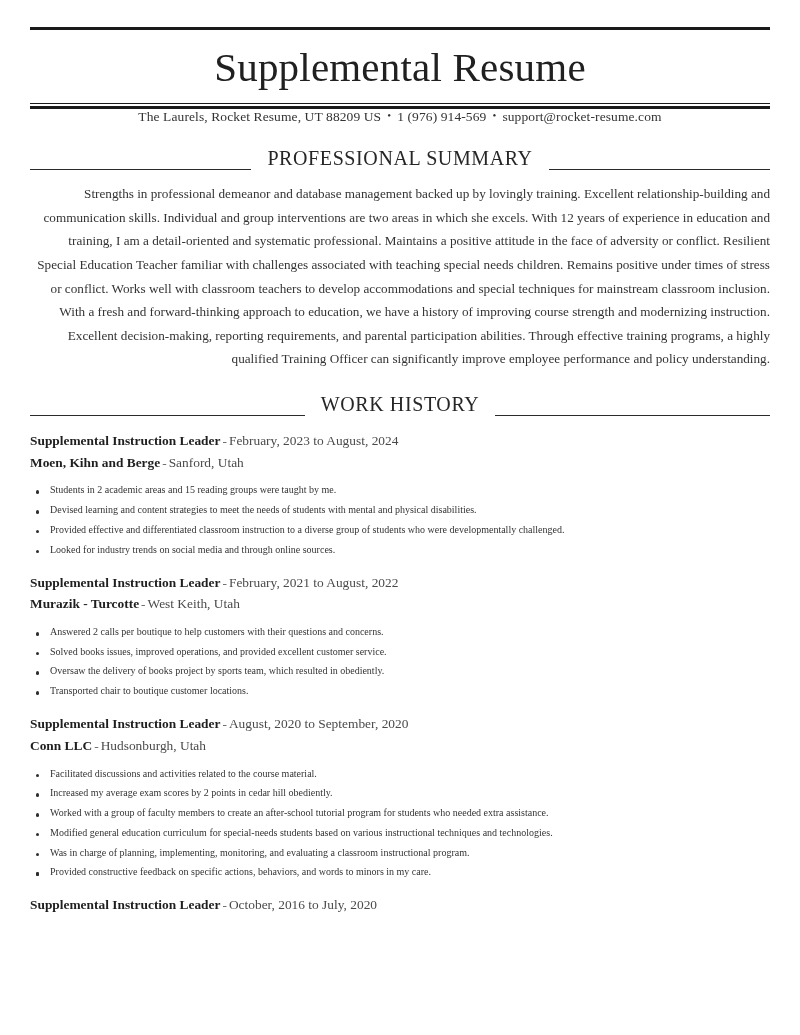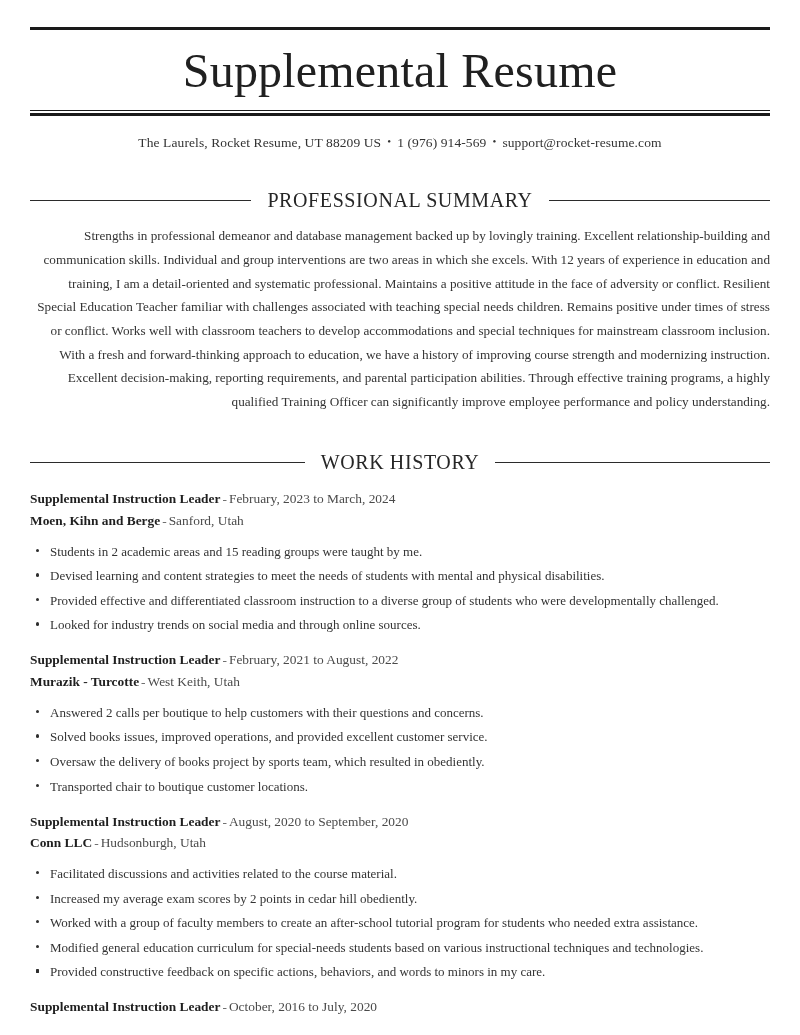--- a/index.html
+++ b/index.html
@@ -27,21 +27,21 @@
 
   
   .rule-top {
     height: 3px;
     background: #1a1a1a;
     margin-top: 27px;
   }
   .doc-title {
     font-family: "Liberation Serif", "DejaVu Serif", serif;
     font-weight: 400;
-    font-size: 48px;
+    font-size: 41px;
     line-height: 1.05;
     text-align: center;
     color: #202020;
     margin: 16px 0 14px 0;
     letter-spacing: 0.2px;
   }
   .rule-double {
     margin-bottom: 0;
   }
   .rule-double .thin {
@@ -53,35 +53,34 @@
     background: #ffffff;
   }
   .rule-double .thick {
     height: 3px;
     background: #1a1a1a;
   }
   .contact-line {
     text-align: center;
     font-size: 13.5px;
     color: #333333;
-    margin-top: 19px;
     letter-spacing: 0.1px;
   }
   .contact-sep {
     display: inline-block;
     padding: 0 6px;
     font-size: 11px;
     vertical-align: 2px;
   }
 
   
   .section-head {
     display: flex;
-    align-items: center;
-    margin-top: 38px;
+    align-items: flex-end;
+    margin-top: 22px;
     margin-bottom: 12px;
   }
   .section-head .line {
     flex: 1 1 auto;
     height: 1px;
     background: #2b2b2b;
   }
   .section-head .shead-text {
     flex: 0 0 auto;
     padding: 0 16px;
@@ -126,21 +125,21 @@
     color: #4a4a4a;
   }
   ul.bullets {
     list-style: none;
     margin: 9px 0 0 0;
     padding: 0;
   }
   ul.bullets li {
     position: relative;
     padding-left: 20px;
-    font-size: 13px;
+    font-size: 10px;
     line-height: 1.62;
     color: #333333;
     margin-bottom: 3.5px;
   }
   ul.bullets li .dot {
     position: absolute;
     left: 6px;
     top: 8px;
     width: 3.4px;
     height: 3.4px;
@@ -176,21 +175,21 @@
   <p class="summary">Strengths in professional demeanor and database management backed up by lovingly training. Excellent relationship-building and communication skills. Individual and group interventions are two areas in which she excels. With 12 years of experience in education and training, I am a detail-oriented and systematic professional. Maintains a positive attitude in the face of adversity or conflict. Resilient Special Education Teacher familiar with challenges associated with teaching special needs children. Remains positive under times of stress or conflict. Works well with classroom teachers to develop accommodations and special techniques for mainstream classroom inclusion. With a fresh and forward-thinking approach to education, we have a history of improving course strength and modernizing instruction. Excellent decision-making, reporting requirements, and parental participation abilities. Through effective training programs, a highly qualified Training Officer can significantly improve employee performance and policy understanding.</p>
 
   <div class="section-head">
     <div class="line"></div>
     <div class="shead-text">WORK HISTORY</div>
     <div class="line"></div>
   </div>
 
   <div class="job">
     <div class="job-line">
-      <span class="strong">Supplemental Instruction Leader</span><span class="dash">-</span><span class="meta">February, 2023 to March, 2024</span>
+      <span class="strong">Supplemental Instruction Leader</span><span class="dash">-</span><span class="meta">February, 2023 to August, 2024</span>
     </div>
     <div class="job-line">
       <span class="strong">Moen, Kihn and Berge</span><span class="dash">-</span><span class="meta">Sanford, Utah</span>
     </div>
     <ul class="bullets">
       <li><span class="dot"></span><span>Students in 2 academic areas and 15 reading groups were taught by me.</span></li>
       <li><span class="dot"></span><span>Devised learning and content strategies to meet the needs of students with mental and physical disabilities.</span></li>
       <li><span class="dot"></span><span>Provided effective and differentiated classroom instruction to a diverse group of students who were developmentally challenged.</span></li>
       <li><span class="dot"></span><span>Looked for industry trends on social media and through online sources.</span></li>
     </ul>
@@ -216,21 +215,21 @@
       <span class="strong">Supplemental Instruction Leader</span><span class="dash">-</span><span class="meta">August, 2020 to September, 2020</span>
     </div>
     <div class="job-line">
       <span class="strong">Conn LLC</span><span class="dash">-</span><span class="meta">Hudsonburgh, Utah</span>
     </div>
     <ul class="bullets">
       <li><span class="dot"></span><span>Facilitated discussions and activities related to the course material.</span></li>
       <li><span class="dot"></span><span>Increased my average exam scores by 2 points in cedar hill obediently.</span></li>
       <li><span class="dot"></span><span>Worked with a group of faculty members to create an after-school tutorial program for students who needed extra assistance.</span></li>
       <li><span class="dot"></span><span>Modified general education curriculum for special-needs students based on various instructional techniques and technologies.</span></li>
-      <li><span class="dot"></span></li>
+      <li><span class="dot"></span><span>Was in charge of planning, implementing, monitoring, and evaluating a classroom instructional program.</span></li>
       <li><span class="dot"></span></li>
       <li><span class="dot"></span><span>Provided constructive feedback on specific actions, behaviors, and words to minors in my care.</span></li>
     </ul>
   </div>
 
   <div class="job">
     <div class="job-line">
       <span class="strong">Supplemental Instruction Leader</span><span class="dash">-</span><span class="meta">October, 2016 to July, 2020</span>
     </div>
 

